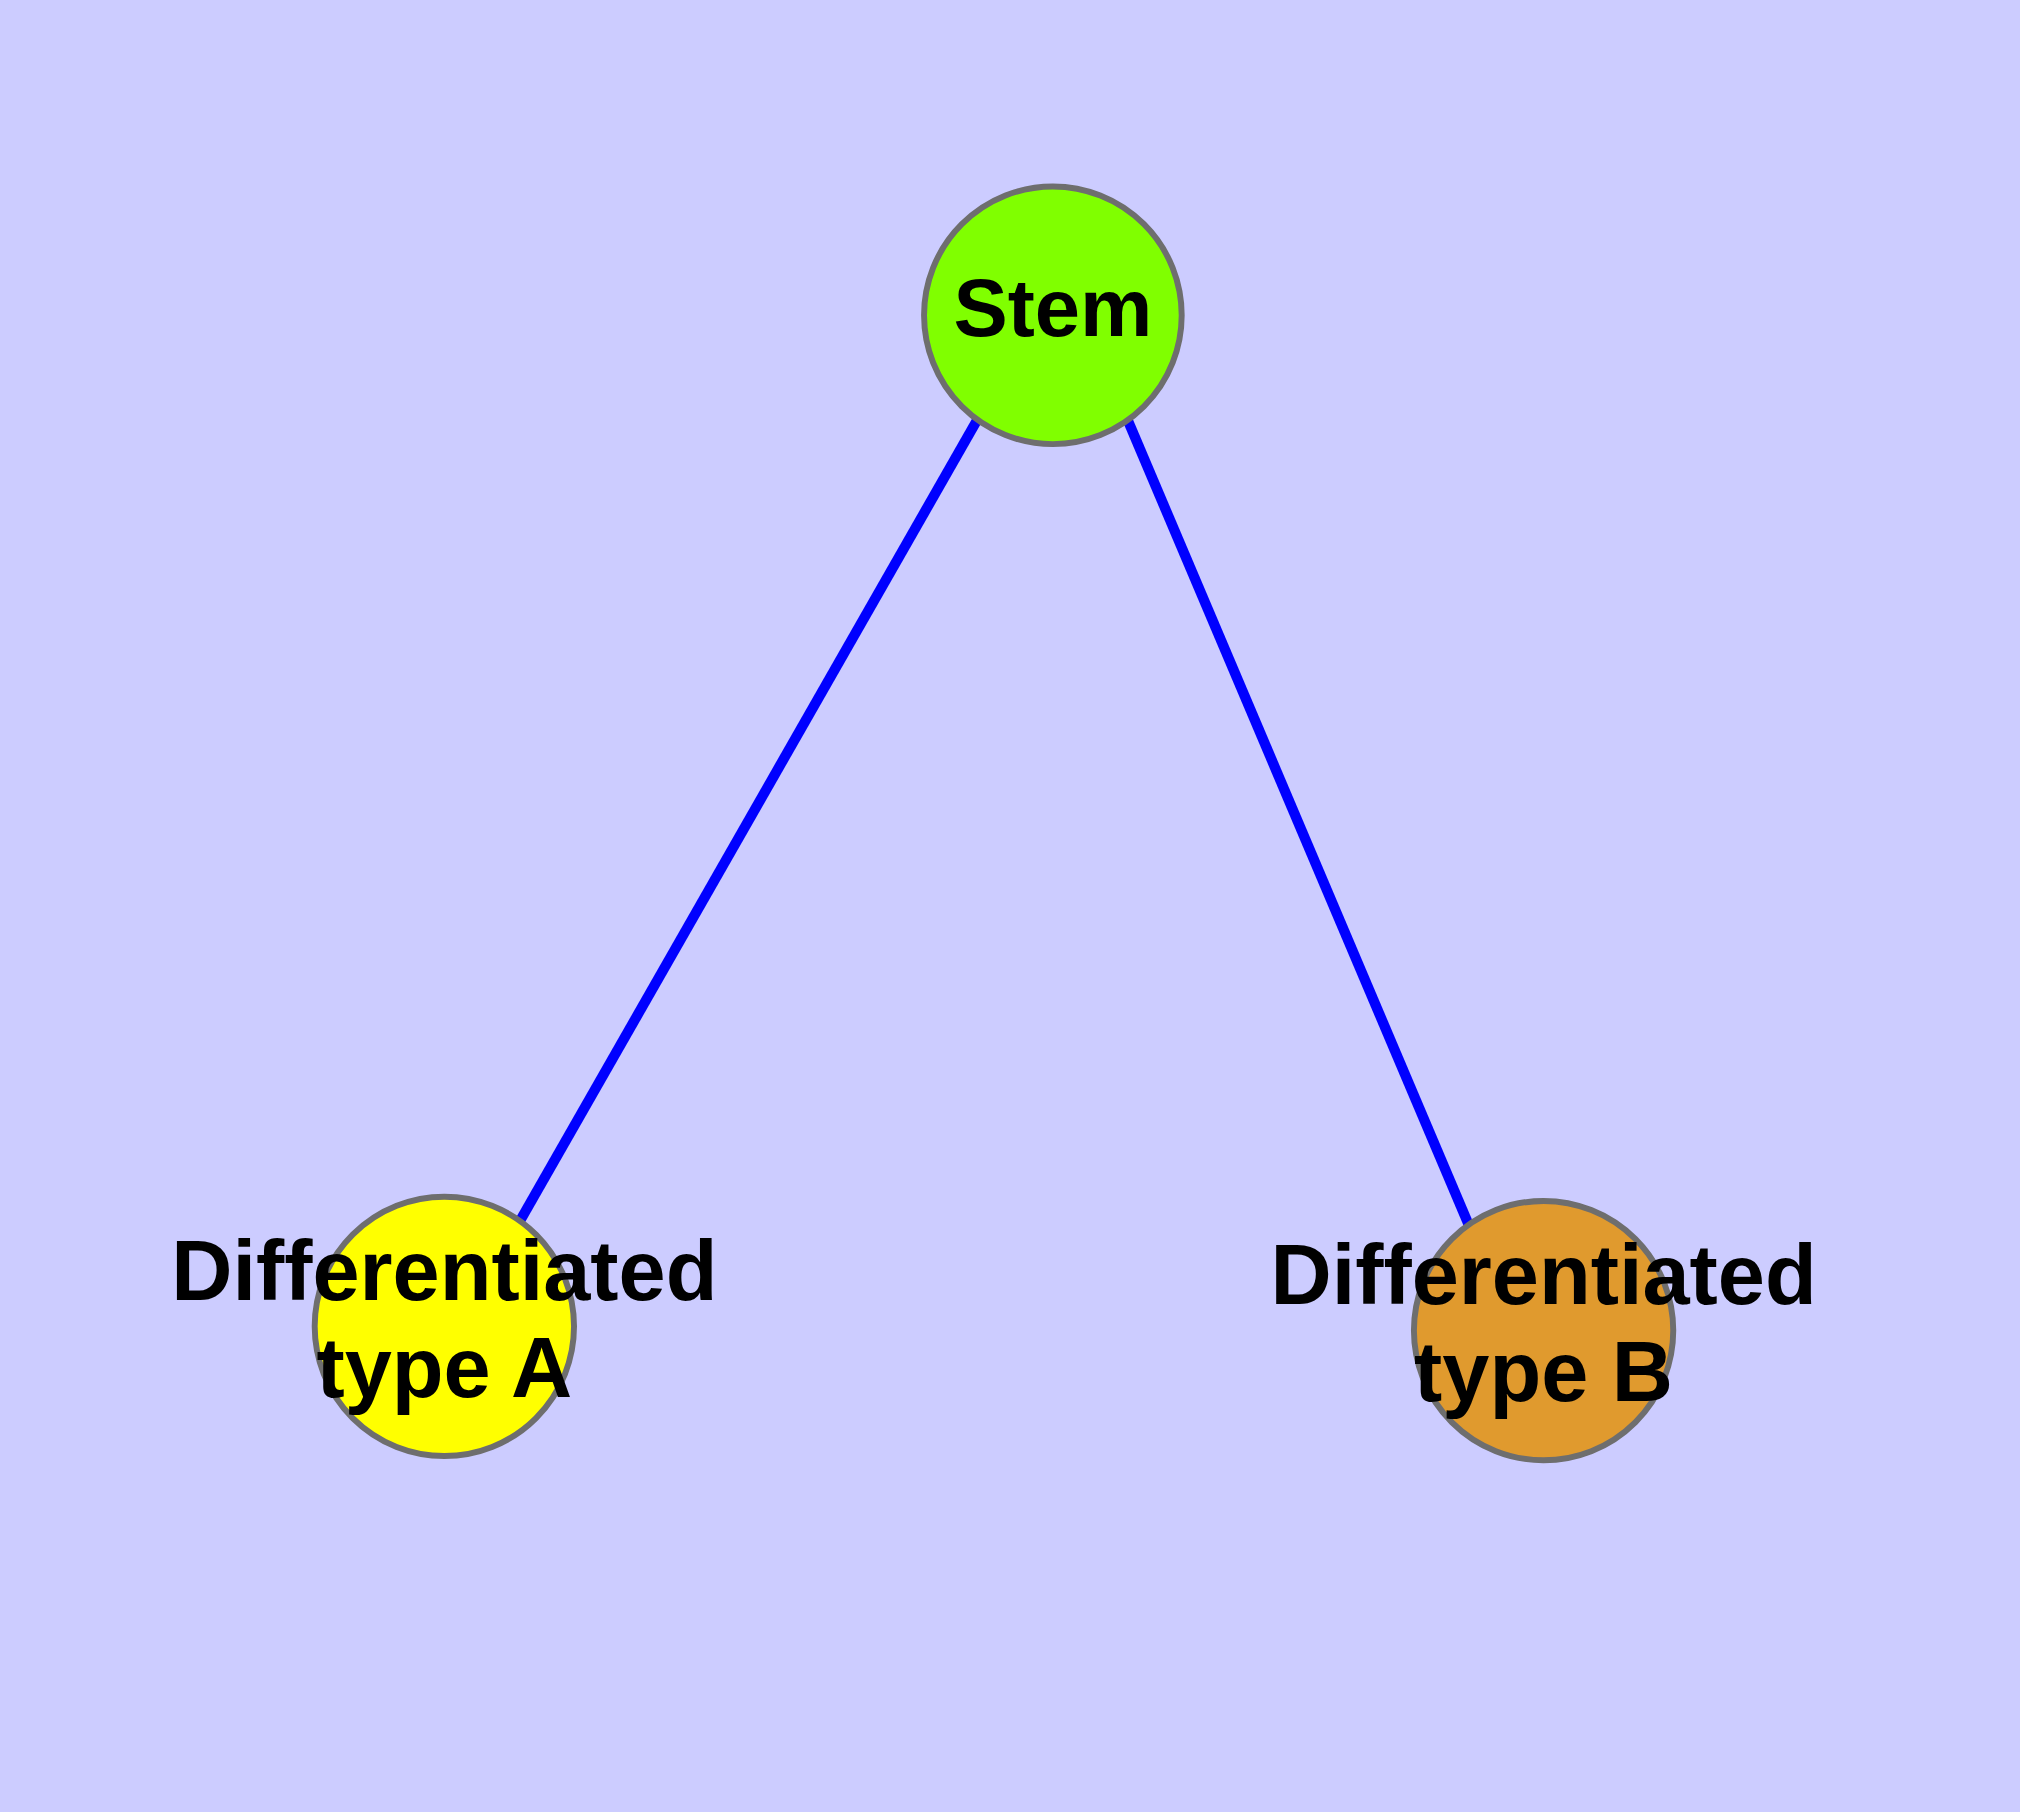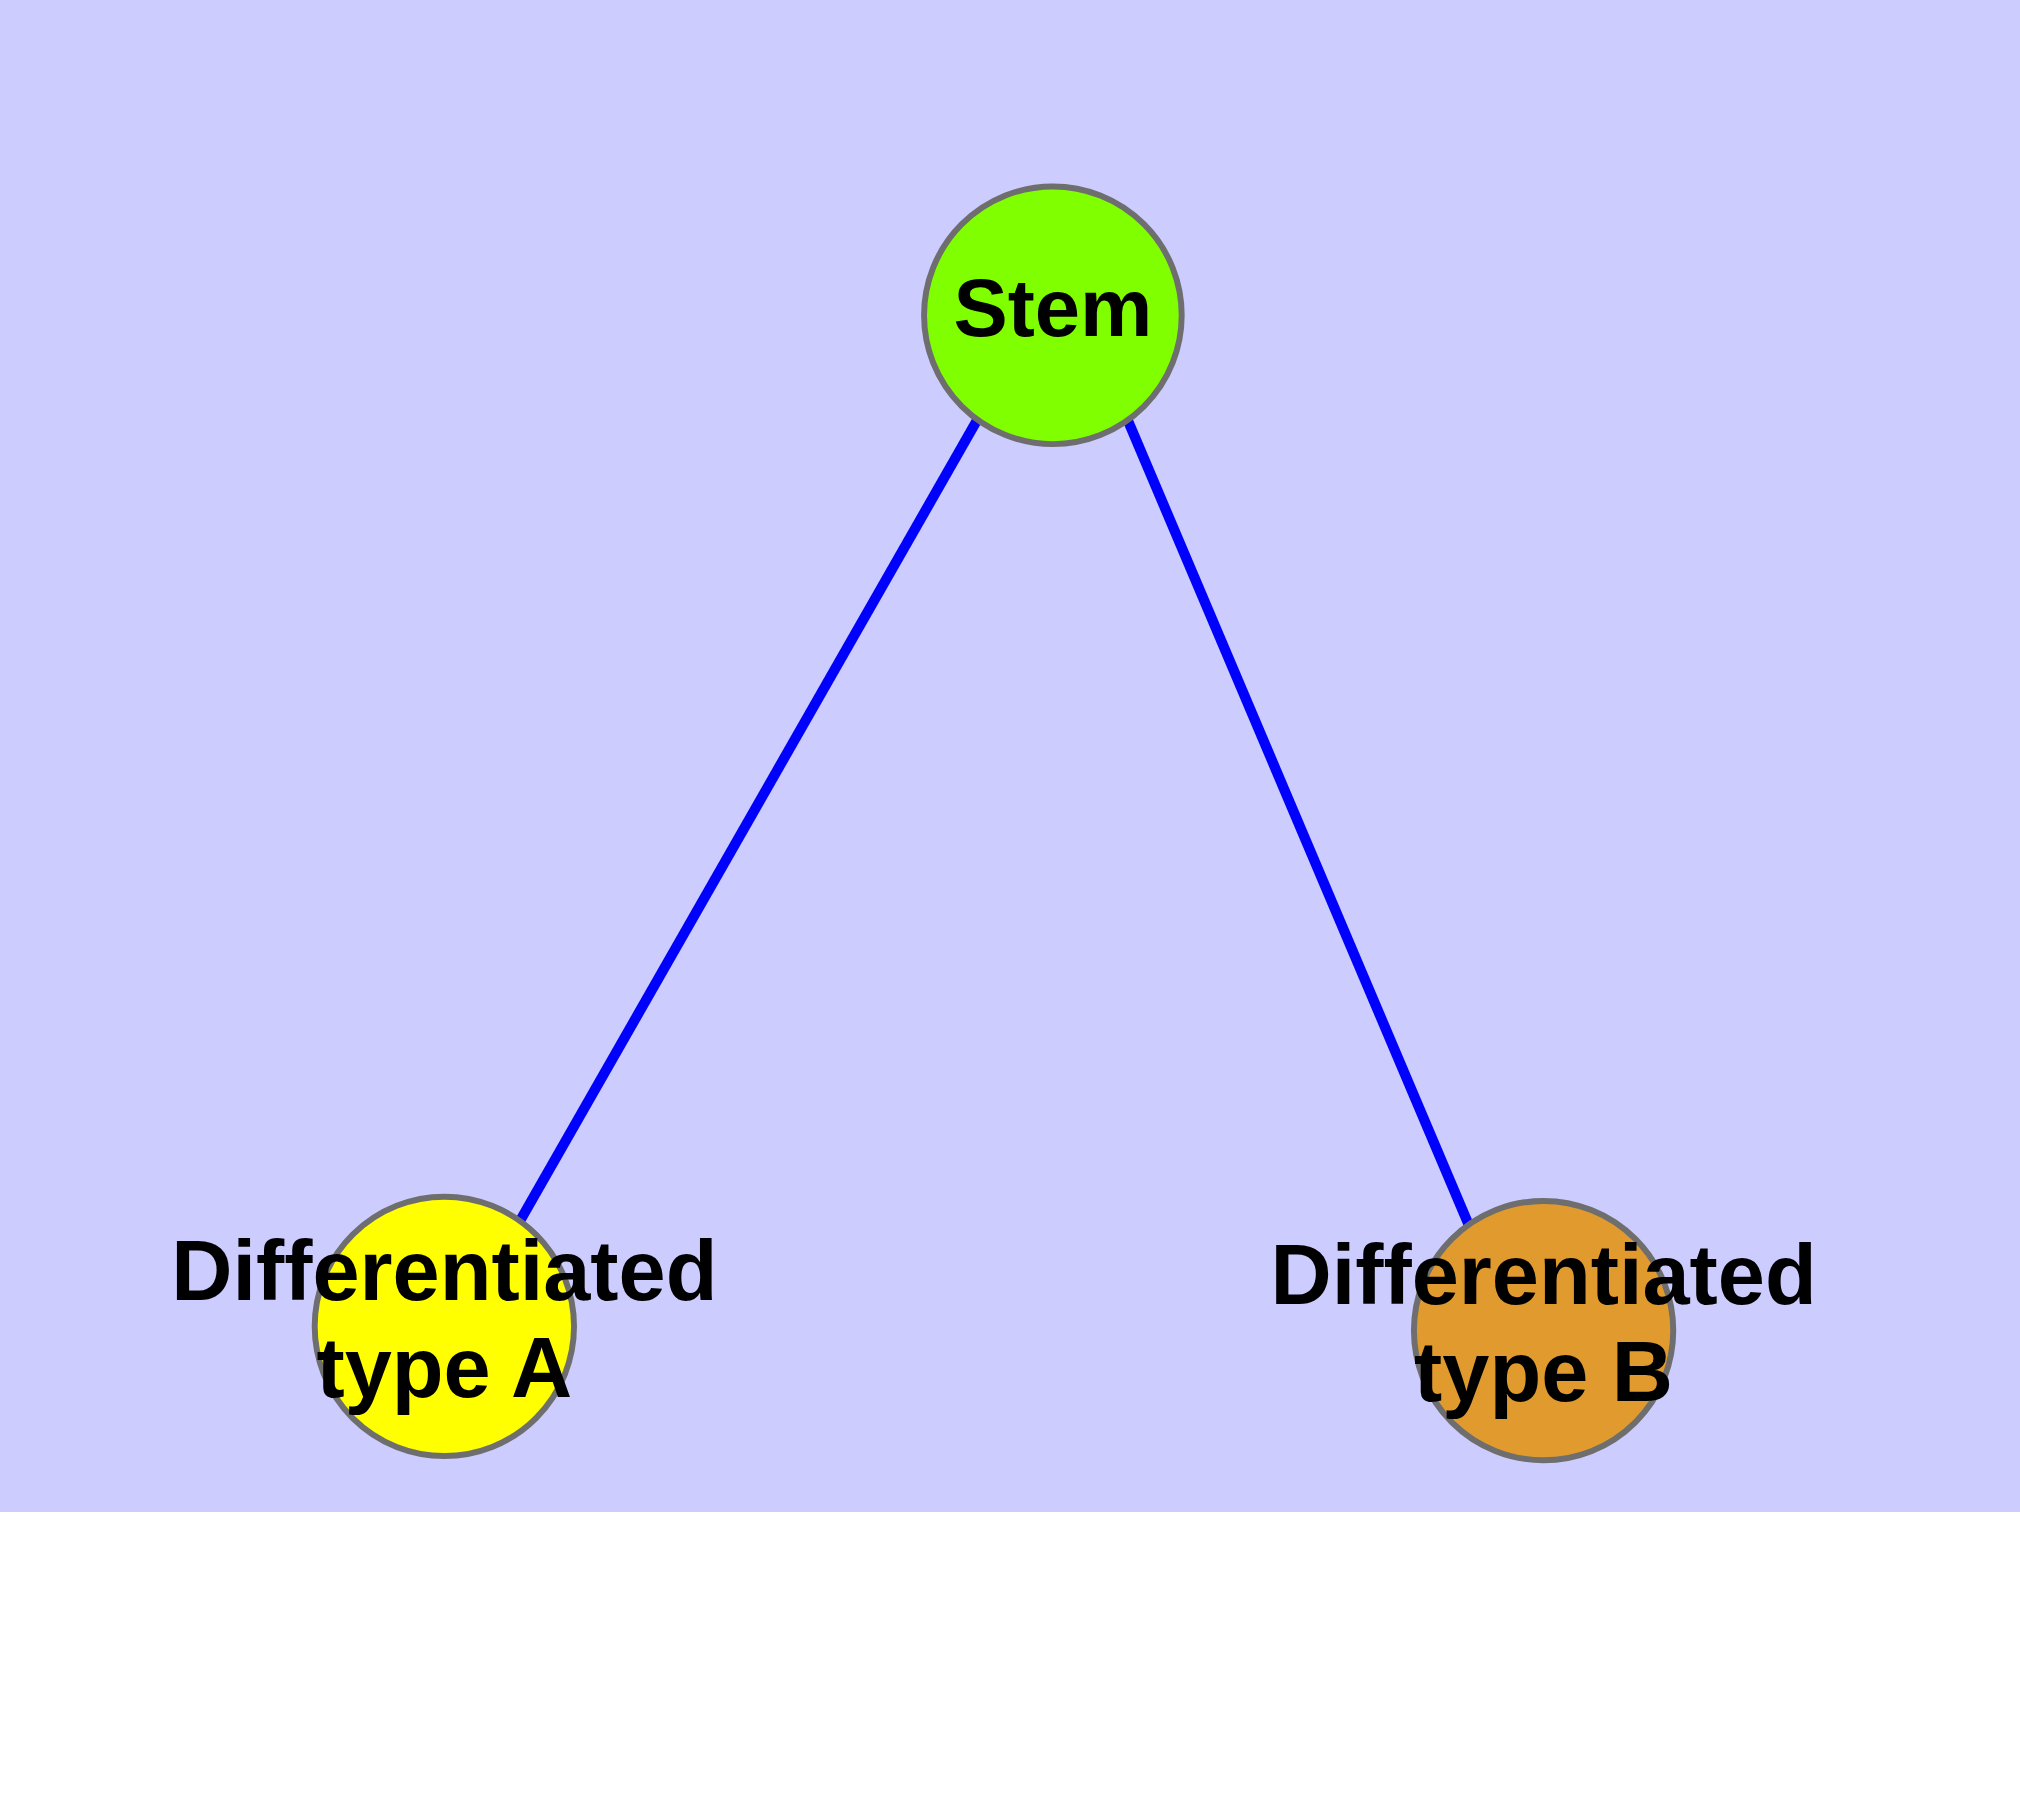--- a/index.html
+++ b/index.html
@@ -40,21 +40,21 @@
     font-family: "Liberation Sans", sans-serif;
     font-weight: bold;
     fill: #000000;
     text-anchor: middle;
     dominant-baseline: middle;
   }
 </style>
 </head>
 <body>
 
-<div id="canvas" style="width: 2021px; height: 1512px; background: rgb(204, 204, 255);">
+<div id="canvas" style="width: 2021px; height: 1812px; background: rgb(204, 204, 255);">
   <svg id="graph-svg" viewBox="0 0 2384 2138" xmlns="http://www.w3.org/2000/svg">
     <g id="edges-layer">
         <line x1="1153" y1="495" x2="613" y2="1441" stroke="#0000ff" stroke-width="12" class="edge-line"></line>
         <line x1="1330" y1="495" x2="1733" y2="1446" stroke="#0000ff" stroke-width="12" class="edge-line"></line>
       </g>
     <g id="nodes-layer">
         <circle cx="1242" cy="372" r="152" fill="#80ff00" stroke="#6e6e6e" stroke-width="7" class="node-circle"></circle>
         <circle cx="524" cy="1565" r="153" fill="#ffff00" stroke="#6e6e6e" stroke-width="7" class="node-circle"></circle>
         <circle cx="1821" cy="1570" r="153" fill="#e09a2e" stroke="#6e6e6e" stroke-width="7" class="node-circle"></circle>
       </g>

